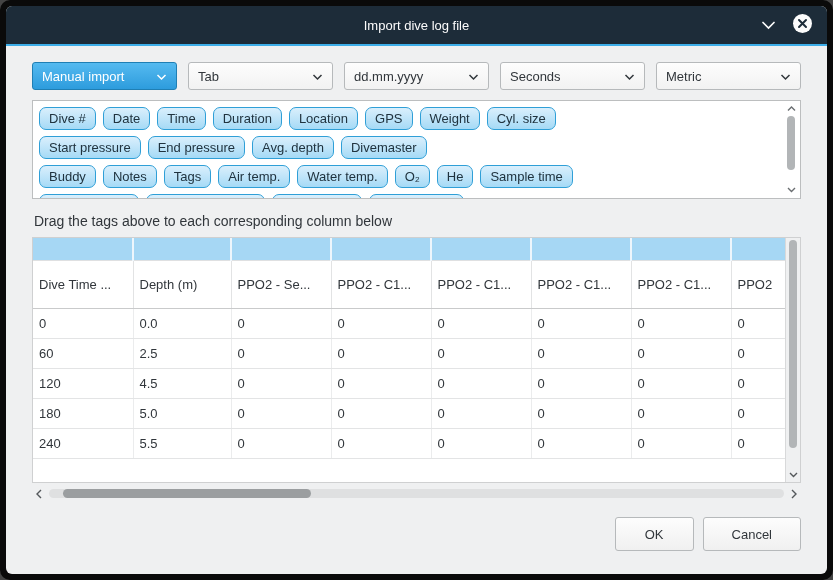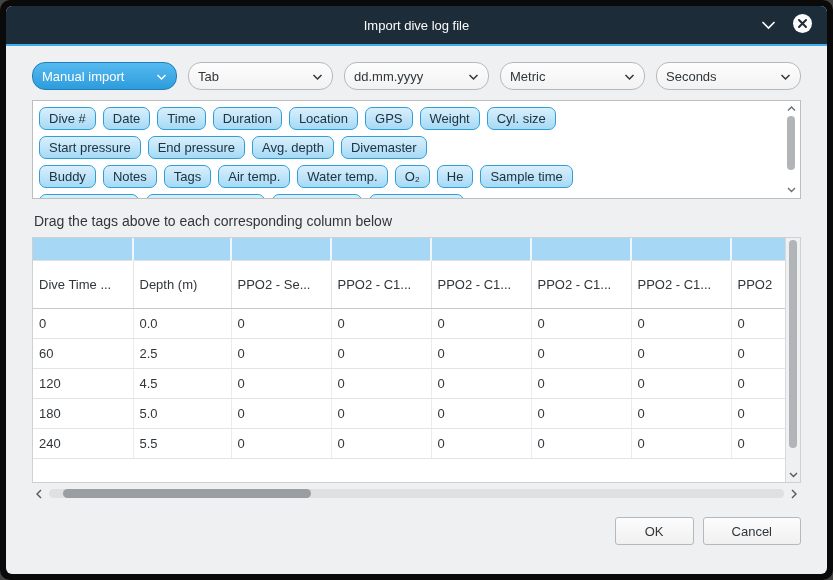--- a/index.html
+++ b/index.html
@@ -16,21 +16,21 @@
   .tb-icons { position:absolute; right:14px; top:0; height:38px; display:flex; align-items:center; gap:16px; }
   .tb-btn { display:flex; align-items:center; cursor:pointer; }
   .accent { height:2px; background:#3daee9; flex:0 0 auto; }
 
   
   .content { flex:1; padding:16px 26px 18px 26px; display:flex; flex-direction:column; overflow:hidden; }
 
   
   .combo-row { display:flex; gap:11px; margin-bottom:10px; flex:0 0 auto; }
   .combo { flex:1; height:28px; background:linear-gradient(#fdfdfd,#f2f2f2);
-           border:1px solid #b6b9bb; border-radius:13px; display:flex; align-items:center;
+           border:1px solid #b6b9bb; border-radius:3px; display:flex; align-items:center;
            justify-content:space-between; padding:0 9px; font-size:13px; color:#31363b; cursor:pointer; }
   .combo.active { background:linear-gradient(#55baf0,#2d9cdd); border-color:#1f7fb4; color:#fff; }
 
   
   .tag-panel { height:99px; background:#fff; border:1px solid #bcbebf; position:relative;
                overflow:hidden; padding:6px 24px 0 6px; margin-bottom:12px; flex:0 0 auto; }
   .tag-row { display:flex; gap:7px; margin-bottom:6px; }
   .tag { background:linear-gradient(#daeffc,#a5daf6); border:1px solid #2f9fd7; border-radius:7px;
          padding:3px 9px; font-size:13px; color:#20333f; white-space:nowrap; cursor:grab; }
 
@@ -53,21 +53,21 @@
   .table-vbar { width:15px; flex:0 0 auto; background:#eff0f1; border-left:1px solid #d8d9da; position:relative; }
 
   
   .hscroll { height:15px; margin-top:3px; display:flex; align-items:center; gap:5px; flex:0 0 auto; padding:0 2px; }
   .htrack { flex:1; height:9px; background:#dfe0e1; border-radius:5px; position:relative; }
   .hthumb { position:absolute; top:0; left:14px; width:248px; height:9px; background:#9b9ea0; border-radius:5px; cursor:grab; }
   .harrow { display:flex; align-items:center; justify-content:center; width:10px; cursor:pointer; }
 
   
   .button-row { display:flex; justify-content:flex-end; gap:9px; margin-top:16px; flex:0 0 auto; }
-  .btn { height:28px; min-width:79px; padding:0 28px; font-size:13px; color:#31363b;
+  .btn { height:34px; min-width:79px; padding:0 28px; font-size:13px; color:#31363b;
          background:linear-gradient(#fdfdfd,#f0f0f0); border:1px solid #b6b9bb; border-radius:3px;
          font-family:"Liberation Sans", sans-serif; cursor:pointer; }
   .btn.cancel { min-width:88px; }
 </style>
 </head>
 <body>
 
 <div class="frame">
   <div class="window">
 
@@ -108,27 +108,27 @@
                 <polyline points="1.5,2 5.5,6 9.5,2" stroke="currentColor" stroke-width="1.5" fill="none"></polyline>
               </svg></span>
         </div>
         <div class="combo">
           <span>dd.mm.yyyy</span>
           <span><svg width="11" height="8" viewBox="0 0 11 8">
                 <polyline points="1.5,2 5.5,6 9.5,2" stroke="currentColor" stroke-width="1.5" fill="none"></polyline>
               </svg></span>
         </div>
         <div class="combo">
+          <span>Seconds</span>
+          <span><svg width="11" height="8" viewBox="0 0 11 8">
+                <polyline points="1.5,2 5.5,6 9.5,2" stroke="currentColor" stroke-width="1.5" fill="none"></polyline>
+              </svg></span>
+        </div>
+        <div class="combo">
           <span>Metric</span>
-          <span><svg width="11" height="8" viewBox="0 0 11 8">
-                <polyline points="1.5,2 5.5,6 9.5,2" stroke="currentColor" stroke-width="1.5" fill="none"></polyline>
-              </svg></span>
-        </div>
-        <div class="combo">
-          <span>Seconds</span>
           <span><svg width="11" height="8" viewBox="0 0 11 8">
                 <polyline points="1.5,2 5.5,6 9.5,2" stroke="currentColor" stroke-width="1.5" fill="none"></polyline>
               </svg></span>
         </div>
       </div>
 
       <div class="tag-panel">
         <div id="tag-rows">
             <div class="tag-row">
               <span class="tag">Dive #</span>

